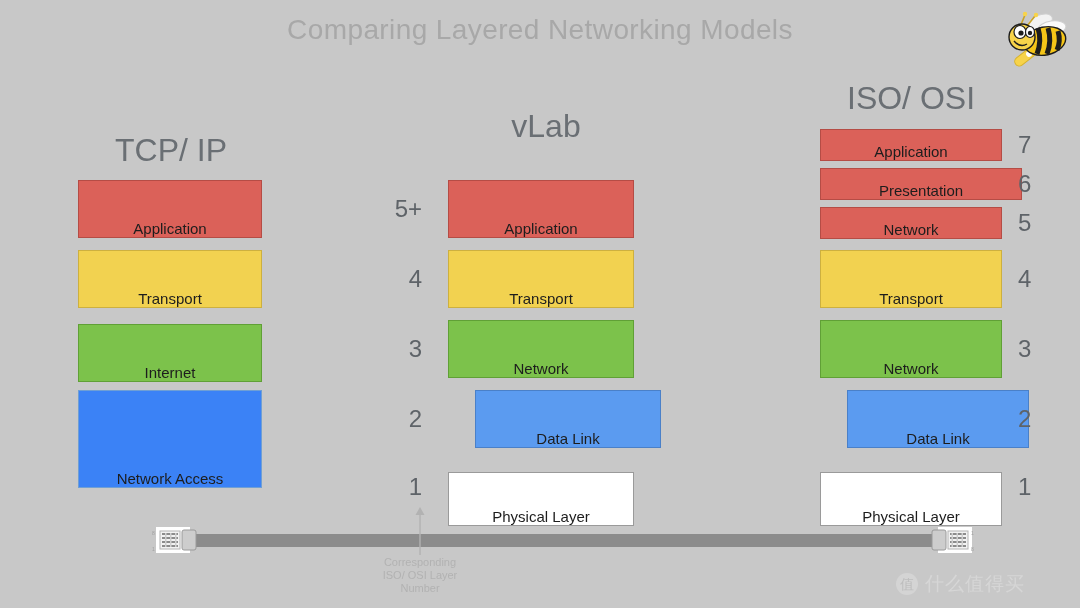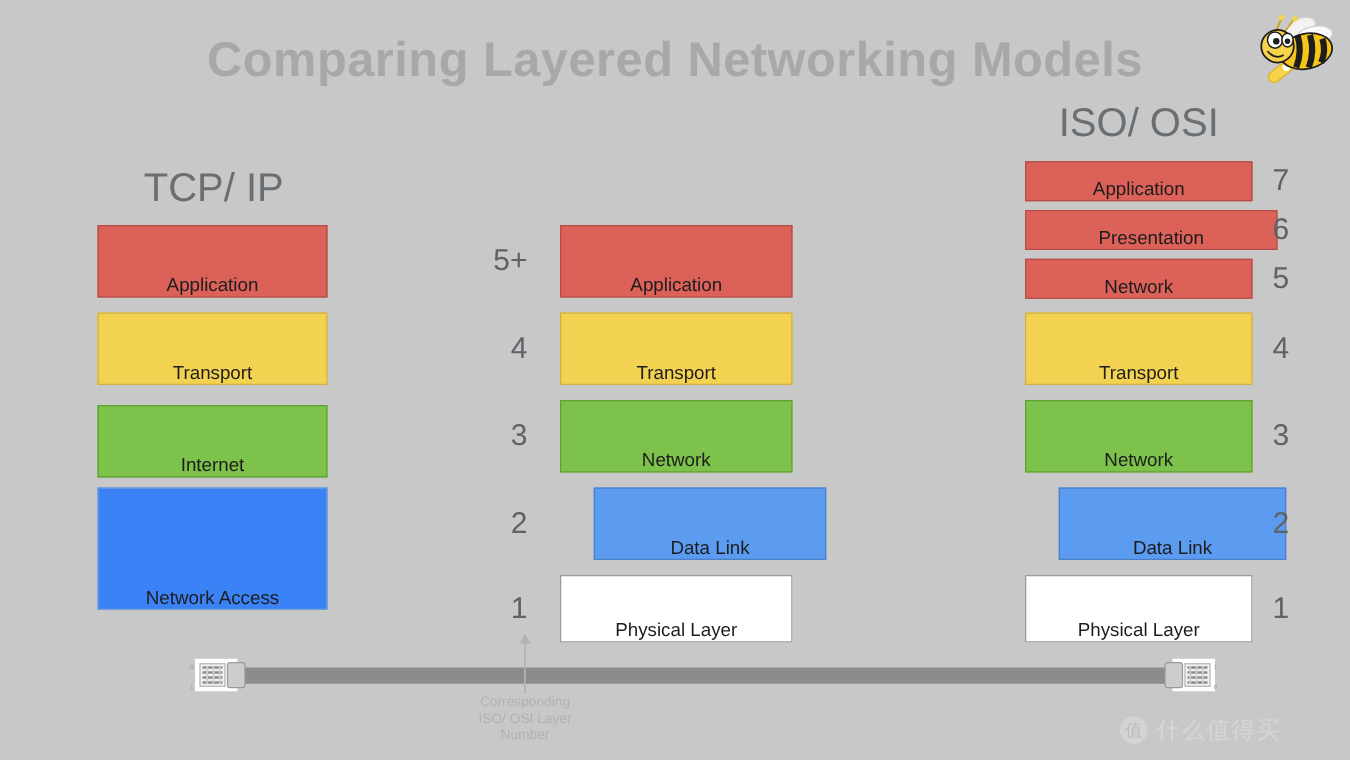--- a/index.html
+++ b/index.html
@@ -18,27 +18,27 @@
     position: absolute;
     left: 0; top: 0;
     width: 1080px;
     height: 608px;
   }
 
   
   .slide-title {
     position: absolute;
     left: 0;
-    top: 27px;
+    top: 14px;
     width: 1080px;
     text-align: center;
-    font-size: 39px;
+    font-size: 28px;
     color: #a8a8a8;
     letter-spacing: 0.4px;
-    font-weight: 700;
+    font-weight: 400;
     white-space: nowrap;
   }
 
   
   .bee-logo {
     position: absolute;
     left: 998px;
     top: 6px;
     width: 74px;
     height: 68px;
@@ -68,21 +68,21 @@
     color: #1d1d1d;
     border-style: solid;
     border-width: 1px;
     white-space: nowrap;
   }
   .c-red    { background: #db6159; border-color: #b54c45; }
   .c-yellow { background: #f2d250; border-color: #cdb03f; }
   .c-green  { background: #7cc24b; border-color: #60a036; }
   .c-blue   { background: #5b9bf0; border-color: #4a80c8; margin-left: 27px; }
   .c-ltblue { background: #3b82f6; border-color: #6f9fd4; }
-  .c-white  { background: #ffffff; border-color: #9a9a9a; }
+  .c-white  { background: #ffffff; border-color: #9a9a9a; margin-top: 12px; }
 
   
   .num {
     position: absolute;
     font-size: 24px;
     color: #5e6368;
     display: flex;
     align-items: center;
     white-space: nowrap;
   }
@@ -199,20 +199,21 @@
   <div class="layer c-yellow" style="left:78px; top:250px; width:184px; height:58px;">
     <span>Transport</span>
   </div>
   <div class="layer c-green" style="left:78px; top:324px; width:184px; height:58px;">
     <span>Internet</span>
   </div>
   <div class="layer c-ltblue" style="left:78px; top:390px; width:184px; height:98px;">
     <span>Network Access</span>
   </div>
 
+  <div class="col-header vlab">vLab</div>
 
   <div class="num left" style="left:380px; top:180px; width:42px; height:58px;">5+</div>
   <div class="layer c-red" style="left:448px; top:180px; width:186px; height:58px;">
     <span>Application</span>
   </div>
 
   <div class="num left" style="left:380px; top:250px; width:42px; height:58px;">4</div>
   <div class="layer c-yellow" style="left:448px; top:250px; width:186px; height:58px;">
     <span>Transport</span>
   </div>

